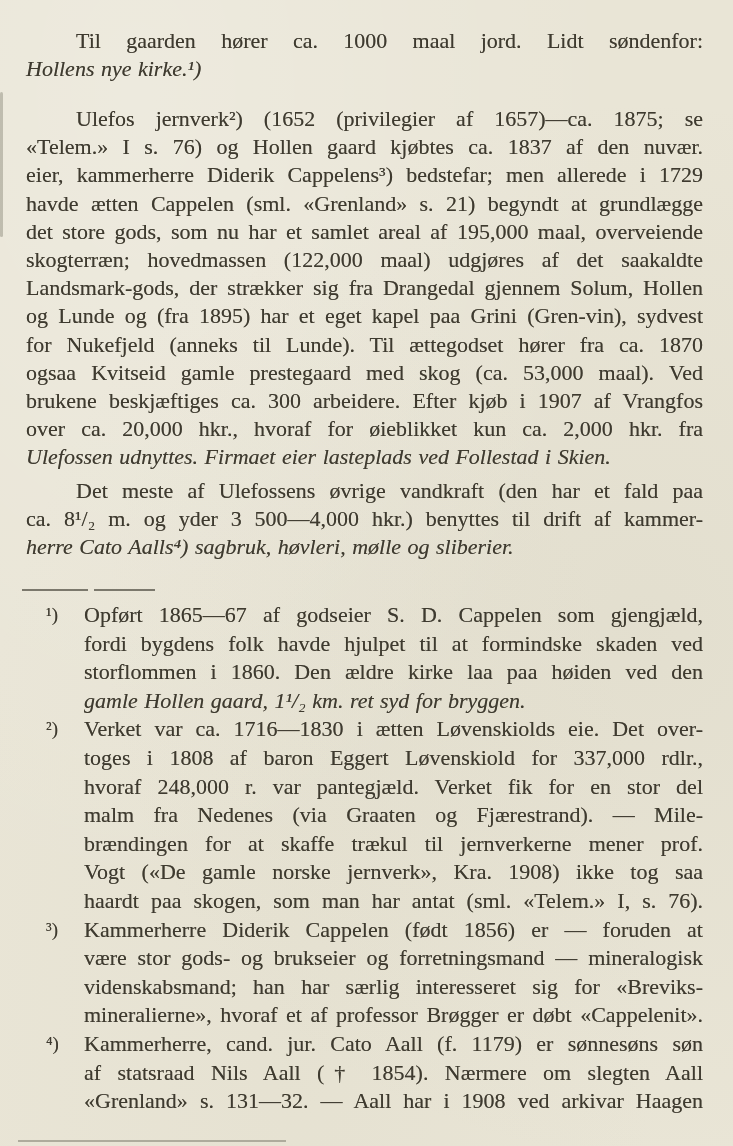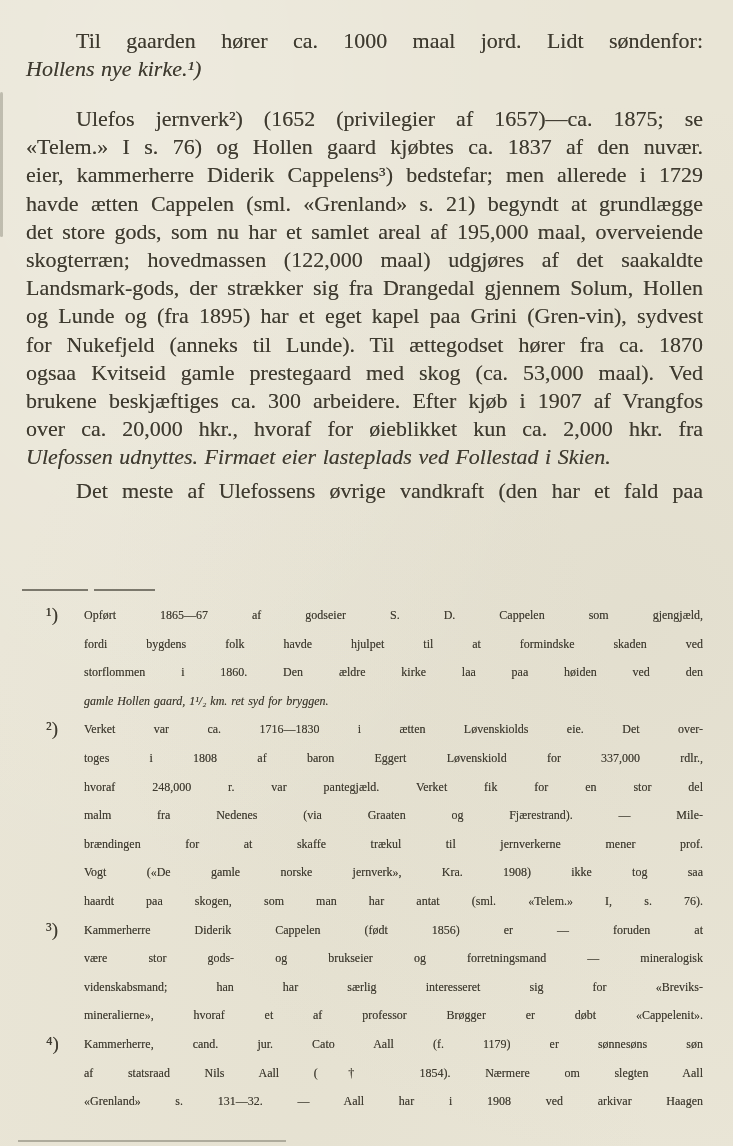--- a/index.html
+++ b/index.html
@@ -29,21 +29,21 @@
     text-shadow:0 0 .4px rgba(62,58,47,.55);
   }
   .line.short{text-align-last:left;font-style:italic;}
   .line.indent{padding-left:50px;}
   .separator{
     position:absolute;top:589px;left:22px;width:133px;height:2px;
     background:linear-gradient(90deg,#7b786c 0 50%,transparent 50% 54%,#7b786c 54% 100%);
   }
   .fns{position:absolute;left:26px;top:601px;width:677px;}
   .fn{position:relative;padding-left:58px;}
-  .fn .line{font-size:12px;line-height:28.6px;}
+  .fn .line{font-size:22px;line-height:28.6px;}
   .fn-marker{
     position:absolute;left:20px;top:3px;
     font-size:19px;color:#3e3a2f;
     text-shadow:0 0 .4px rgba(62,58,47,.55);
   }
   .edge-mark{
     position:absolute;left:0;top:92px;width:3px;height:145px;
     background:#8a8778;opacity:.45;border-radius:2px;
   }
   .bottom-mark{
@@ -74,20 +74,22 @@
     <div class="line">og Lunde og (fra 1895) har et eget kapel paa Grini (Gren-vin), sydvest</div>
     <div class="line">for Nukefjeld (anneks til Lunde).  Til ættegodset hører fra ca. 1870</div>
     <div class="line">ogsaa Kvitseid gamle prestegaard med skog (ca. 53,000 maal).  Ved</div>
     <div class="line">brukene beskjæftiges ca. 300 arbeidere.  Efter kjøb i 1907 af Vrangfos</div>
     <div class="line">over ca. 20,000 hkr., hvoraf for øieblikket kun ca. 2,000 hkr. fra</div>
     <div class="line short">Ulefossen udnyttes.  Firmaet eier lasteplads ved Follestad i Skien.</div>
   </div>
 
   <div class="para p3">
     <div class="line indent">Det meste af Ulefossens øvrige vandkraft (den har et fald paa</div>
+    <div class="line">ca. 8¹/₂ m. og yder 3 500—4,000 hkr.) benyttes til drift af kammer-</div>
+    <div class="line short">herre Cato Aalls⁴) sagbruk, høvleri, mølle og sliberier.</div>
   </div>
 
   <div class="separator"></div>
 
   <div class="fns">
 
     <div class="fn">
       <span class="fn-marker">¹)</span>
       <div class="line">Opført 1865—67 af godseier S. D. Cappelen som gjengjæld,</div>
       <div class="line">fordi bygdens folk havde hjulpet til at formindske skaden ved</div>

